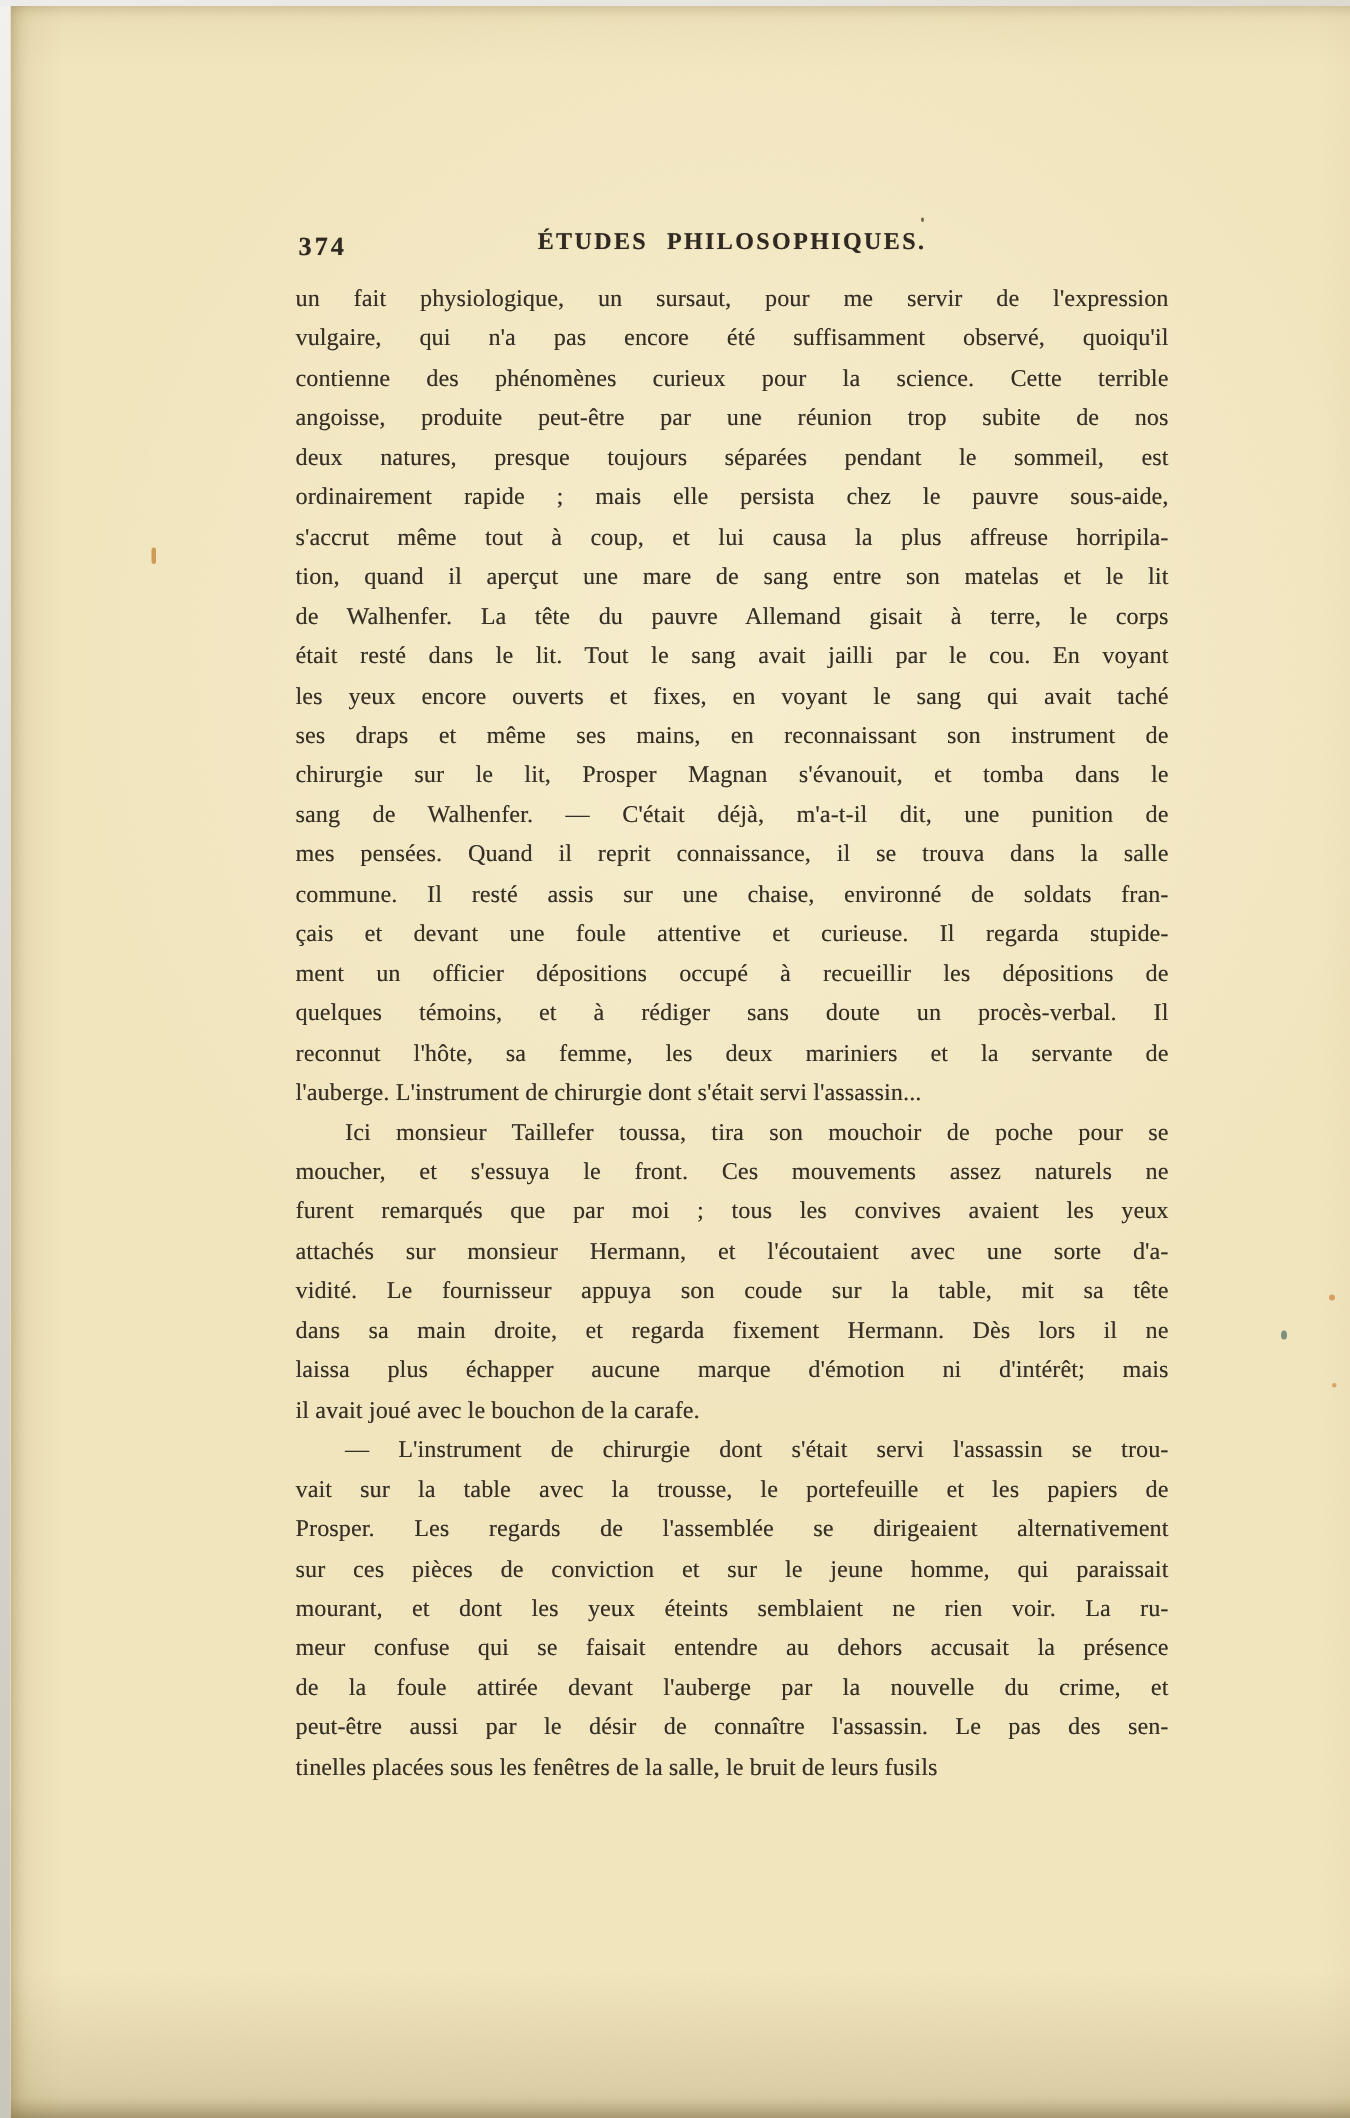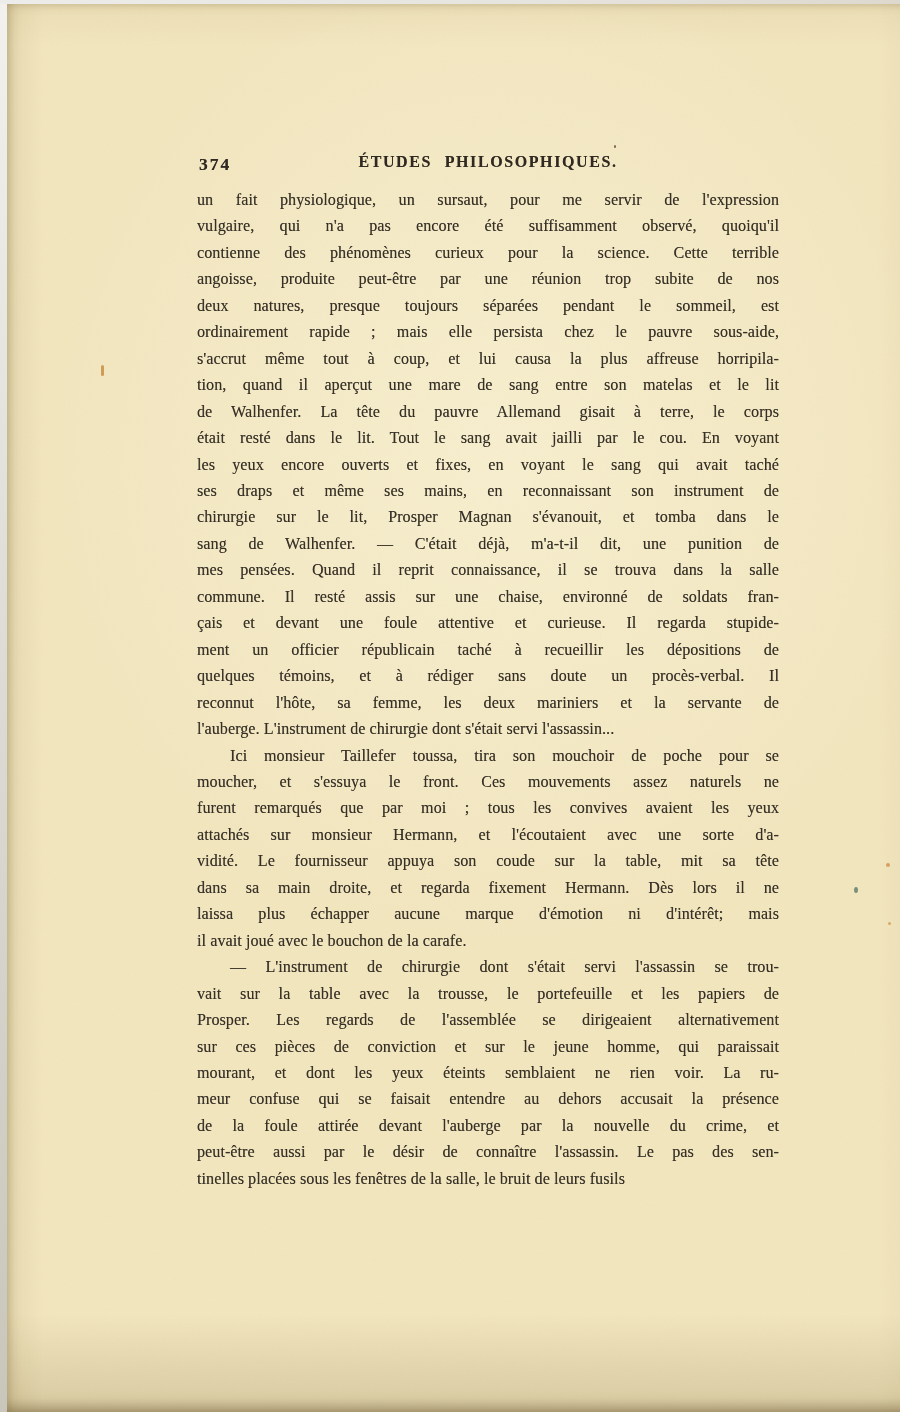--- a/index.html
+++ b/index.html
@@ -96,21 +96,21 @@
         <div class="line">tion, quand il aperçut une mare de sang entre son matelas et le lit</div>
         <div class="line">de Walhenfer. La tête du pauvre Allemand gisait à terre, le corps</div>
         <div class="line">était resté dans le lit. Tout le sang avait jailli par le cou. En voyant</div>
         <div class="line">les yeux encore ouverts et fixes, en voyant le sang qui avait taché</div>
         <div class="line">ses draps et même ses mains, en reconnaissant son instrument de</div>
         <div class="line">chirurgie sur le lit, Prosper Magnan s'évanouit, et tomba dans le</div>
         <div class="line">sang de Walhenfer. — C'était déjà, m'a-t-il dit, une punition de</div>
         <div class="line">mes pensées. Quand il reprit connaissance, il se trouva dans la salle</div>
         <div class="line">commune. Il resté assis sur une chaise, environné de soldats fran-</div>
         <div class="line">çais et devant une foule attentive et curieuse. Il regarda stupide-</div>
-        <div class="line">ment un officier républicain taché à recueillir les dépositions de</div>
+        <div class="line">ment un officier dépositions occupé à recueillir les dépositions de</div>
         <div class="line">quelques témoins, et à rédiger sans doute un procès-verbal. Il</div>
         <div class="line">reconnut l'hôte, sa femme, les deux mariniers et la servante de</div>
         <div class="line last">l'auberge. L'instrument de chirurgie dont s'était servi l'assassin...</div>
       </div>
       <div class="para indent">
         <div class="line">Ici monsieur Taillefer toussa, tira son mouchoir de poche pour se</div>
         <div class="line">moucher, et s'essuya le front. Ces mouvements assez naturels ne</div>
         <div class="line">furent remarqués que par moi ; tous les convives avaient les yeux</div>
         <div class="line">attachés sur monsieur Hermann, et l'écoutaient avec une sorte d'a-</div>
         <div class="line">vidité. Le fournisseur appuya son coude sur la table, mit sa tête</div>

